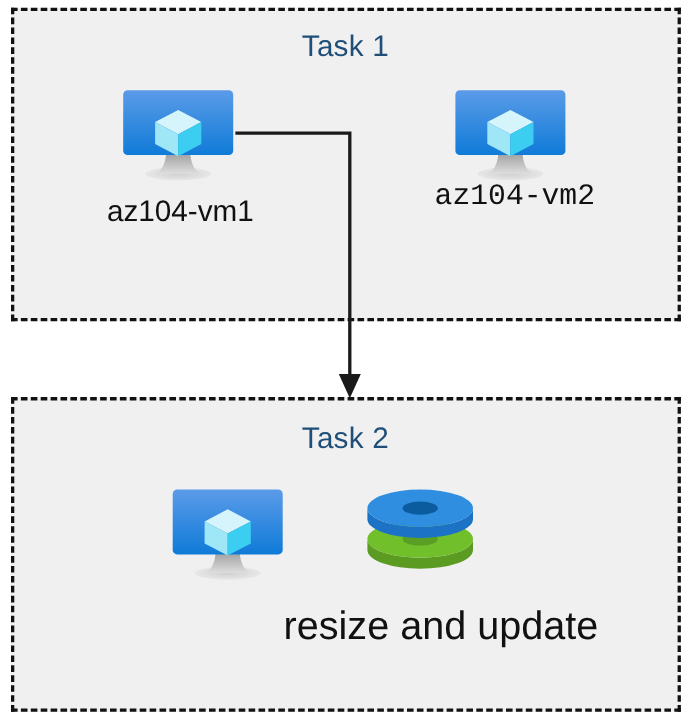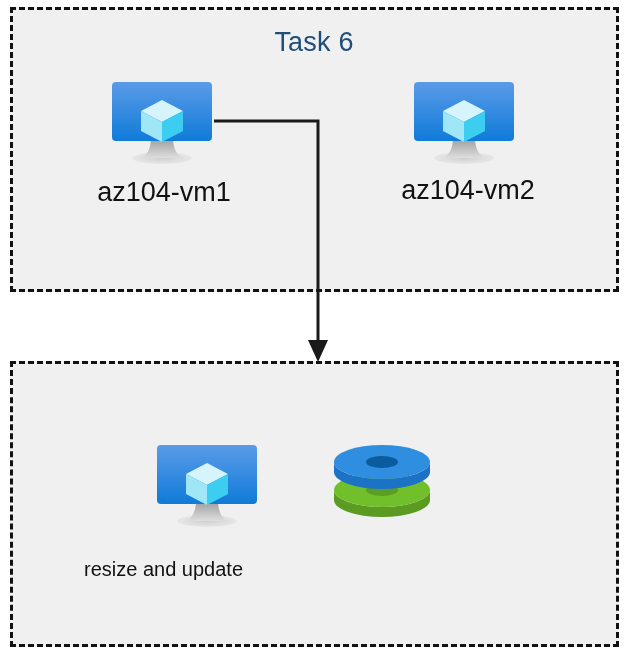--- a/index.html
+++ b/index.html
@@ -61,30 +61,30 @@
   
   .node-label {
     position: absolute;
     text-align: center;
     color: #111111;
     font-size: 27px;
     line-height: 35px;
     white-space: nowrap;
   }
   #vm1-label { left: 44px;  top: 175px; width: 240px; }
-  #vm2-label { left: 348px; top: 173px; width: 240px; }
+  #vm2-label { left: 348px; top: 162px; width: 240px; font-family: Liberation Mono, monospace; }
 
   #task2-caption {
     position: absolute;
     left: 84px;
     top: 551px;
     width: 460px;
-    text-align: left;
+    text-align: right;
     color: #111111;
-    font-size: 20px;
+    font-size: 36px;
     line-height: 36px;
     white-space: nowrap;
   }
 
   
   .icon-vm {
     position: absolute;
     width: 104px;
     height: 86px;
   }
@@ -109,21 +109,21 @@
     pointer-events: none;
   }
 </style>
 </head>
 <body>
 
 <div id="canvas">
 
   <div class="task-box" id="task1-box"></div>
 
-  <div class="task-title" id="task1-title">Task 6</div>
+  <div class="task-title" id="task1-title">Task 1</div>
 
   <div class="icon-vm" id="vm1-icon">
     <svg viewBox="0 0 104 86" width="104" height="86" aria-hidden="true">
       <defs>
         <linearGradient id="scr1" x1="0" y1="0" x2="0" y2="1">
           <stop offset="0" stop-color="#5b9be8"></stop>
           <stop offset="1" stop-color="#0f7bd8"></stop>
         </linearGradient>
         <linearGradient id="stand1" x1="0" y1="0" x2="0" y2="1">
           <stop offset="0" stop-color="#9b9b9b"></stop>
@@ -180,20 +180,21 @@
     <div>az104-vm2</div>
   </div>
 
   <svg id="connector" aria-hidden="true">
     <path d="M214 121 L318 121 L318 344" fill="none" stroke="#1a1a1a" stroke-width="3"></path>
     <polygon points="318,362 308,340 328,340" fill="#1a1a1a"></polygon>
   </svg>
 
   <div class="task-box" id="task2-box"></div>
 
+  <div class="task-title" id="task2-title">Task 2</div>
 
   <div class="icon-vm" id="vm3-icon">
     <svg viewBox="0 0 104 86" width="104" height="86" aria-hidden="true">
       <defs>
         <linearGradient id="scr3" x1="0" y1="0" x2="0" y2="1">
           <stop offset="0" stop-color="#5b9be8"></stop>
           <stop offset="1" stop-color="#0f7bd8"></stop>
         </linearGradient>
         <linearGradient id="stand3" x1="0" y1="0" x2="0" y2="1">
           <stop offset="0" stop-color="#9b9b9b"></stop>

